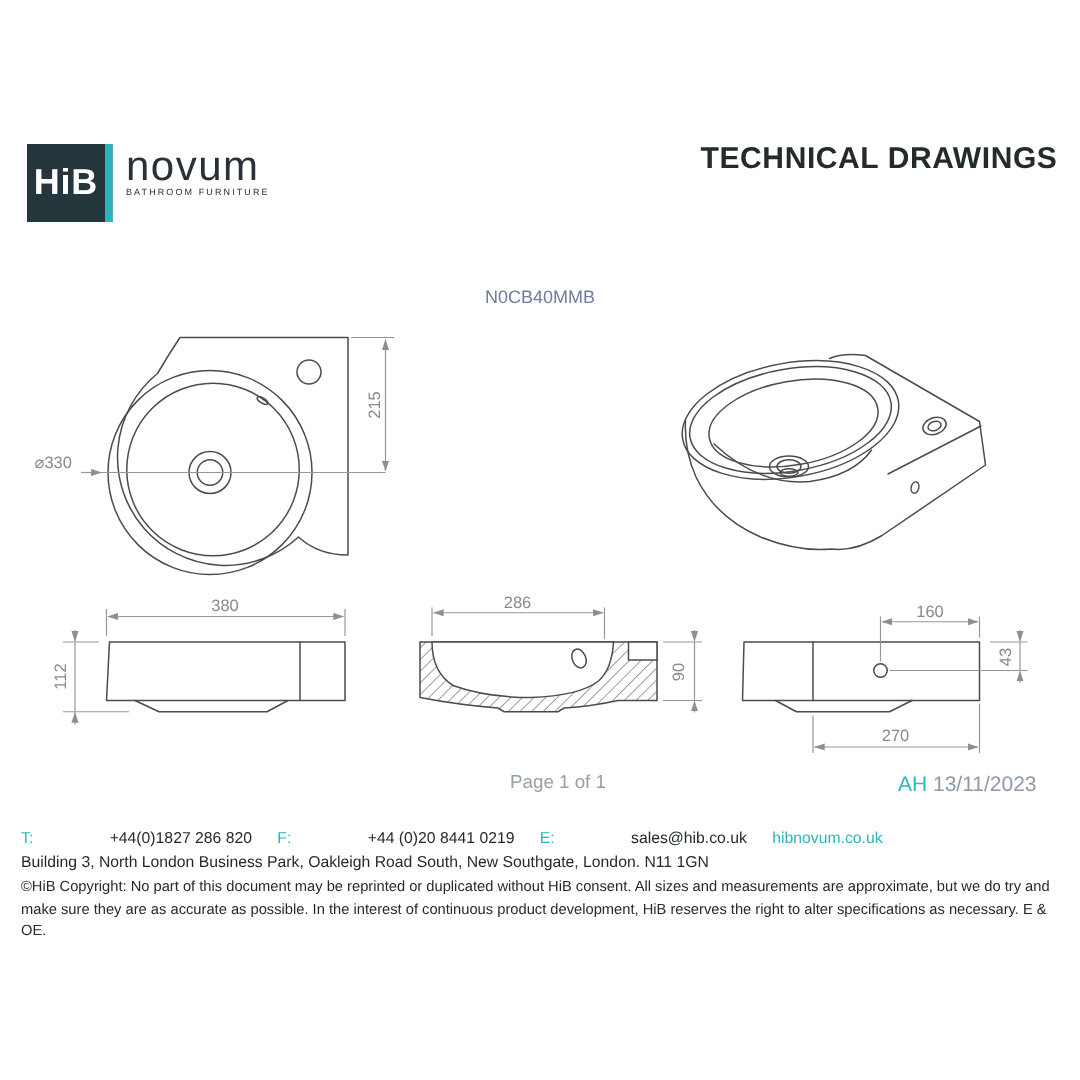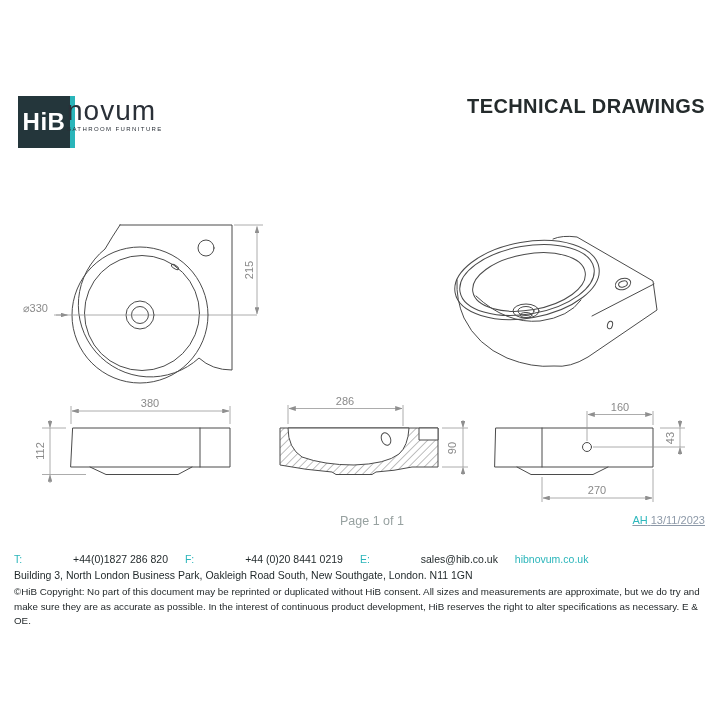--- a/index.html
+++ b/index.html
@@ -5,37 +5,37 @@
   html,body{margin:0;padding:0;background:#ffffff;}
   #page{position:relative;width:720px;height:720px;background:#ffffff;overflow:hidden;
         font-family:"Liberation Sans", sans-serif;}
   .abs{position:absolute;}
 
   
   #logo-box{left:18px;top:96px;width:57px;height:52px;background:#24363b;display:flex;
             align-items:center;justify-content:center;}
   #logo-stripe{left:70px;top:96px;width:5px;height:52px;background:#2ab5ba;}
   #logo-hib{color:#ffffff;font-size:24px;font-weight:700;letter-spacing:0.5px;margin-right:5px;}
-  #brand{left:67px;top:97px;color:#2a3038;}
+  #brand{left:84px;top:97px;color:#2a3038;}
   #brand-name{font-size:28px;letter-spacing:1px;line-height:28px;font-weight:500;}
   #brand-tagline{font-size:6px;letter-spacing:1.4px;margin-top:1px;}
 
   #header-title{right:15px;top:95px;font-size:20px;font-weight:700;color:#242b2c;letter-spacing:0.4px;}
 
   #product-name{left:0;top:168px;width:720px;text-align:center;font-size:17px;font-weight:700;color:#6d7e9c;}
   #product-code{left:0;top:191px;width:720px;text-align:center;font-size:12px;color:#6d7e9c;}
 
   svg{position:absolute;overflow:visible;}
   .draw{stroke:#4b4b4b;stroke-width:1;fill:none;stroke-linejoin:round;stroke-linecap:round;}
   .drawf{stroke:#4b4b4b;stroke-width:1;fill:#ffffff;stroke-linejoin:round;}
   .dim{stroke:#979797;stroke-width:0.8;fill:none;}
   .dimtxt{fill:#8a8a8a;font-size:11px;font-family:"Liberation Sans",sans-serif;}
 
   #page-label{left:0;top:514px;width:720px;text-align:center;font-size:12.5px;color:#97a1a0;padding-left:12px;}
-  #date-label{right:15px;top:514px;font-size:11px;color:#8d99a8;text-decoration:underline;}
+  #date-label{right:29px;top:514px;font-size:14px;color:#8d99a8;}
   #date-initials{color:#2eb8bd;}
 
   #footer-contact{left:14px;top:553px;font-size:10.5px;color:#1f2729;}
   .teal{color:#2ab5ba;}
   .fgap{margin-right:14px;margin-left:48px;}
   #footer-address{left:14px;top:569px;font-size:10.5px;color:#1f2729;}
   #footer-copyright{left:14px;top:585px;width:697px;font-size:9.8px;line-height:14.5px;color:#242a2c;}
 </style>
 </head>
 <body>
@@ -59,20 +59,21 @@
   <div class="abs" id="logo-box">
     <span id="logo-hib">HiB</span>
   </div>
   <div class="abs" id="logo-stripe"></div>
   <div class="abs" id="brand">
     <div id="brand-name">novum</div>
     <div id="brand-tagline">BATHROOM FURNITURE</div>
   </div>
   <div class="abs" id="header-title">TECHNICAL DRAWINGS</div>
 
+  <div class="abs" id="product-code">N0CB40MMB</div>
 
   <svg style="left:10px;top:218px" width="260" height="185" viewBox="0 0 260 185">
     <path class="draw" d="M 110 7 L 222 7 L 222 152 Q 202 152 189 140 A 72 72 0 1 1 95 31 Q 102 19 110 7 Z"></path>
     <circle class="draw" cx="130" cy="97" r="68"></circle>
     <circle class="draw" cx="132" cy="95" r="57.5"></circle>
     <circle class="draw" cx="130" cy="97" r="14"></circle>
     <circle class="draw" cx="130" cy="97" r="8.5"></circle>
     <circle class="draw" cx="196" cy="30" r="8"></circle>
     <ellipse class="draw" cx="165" cy="49" rx="4" ry="1.7" transform="rotate(32 165 49)"></ellipse>
 

